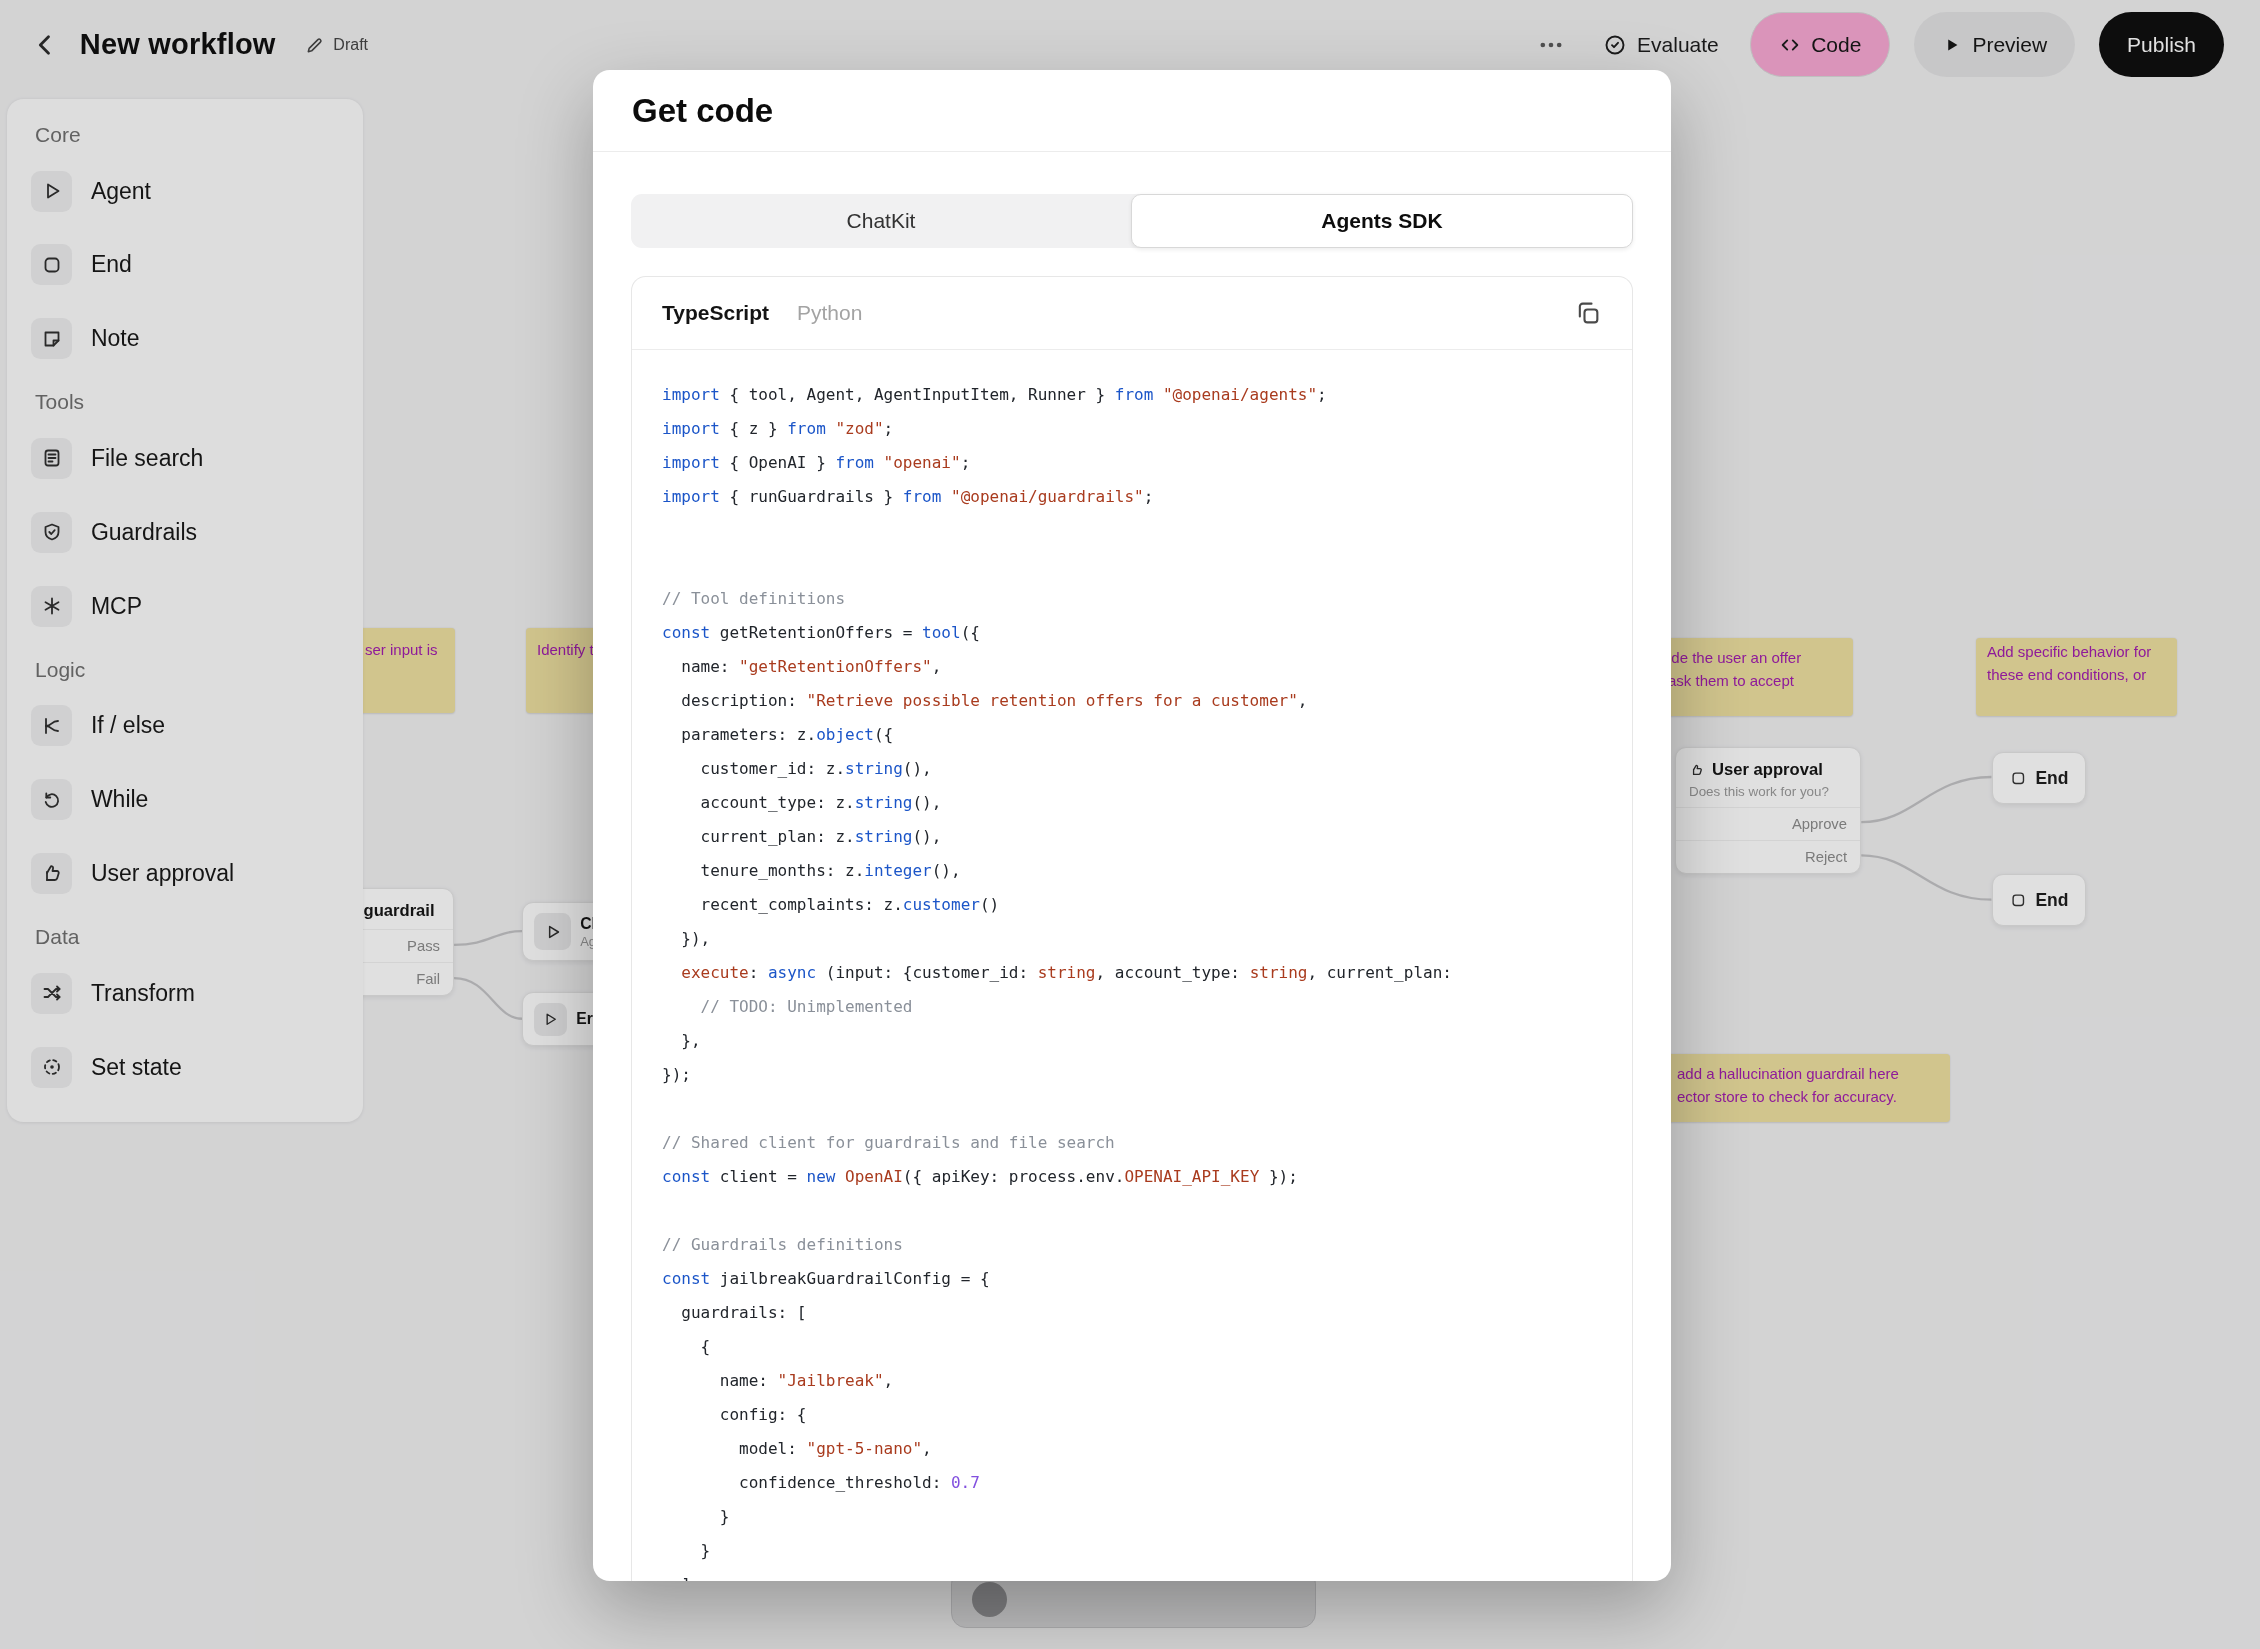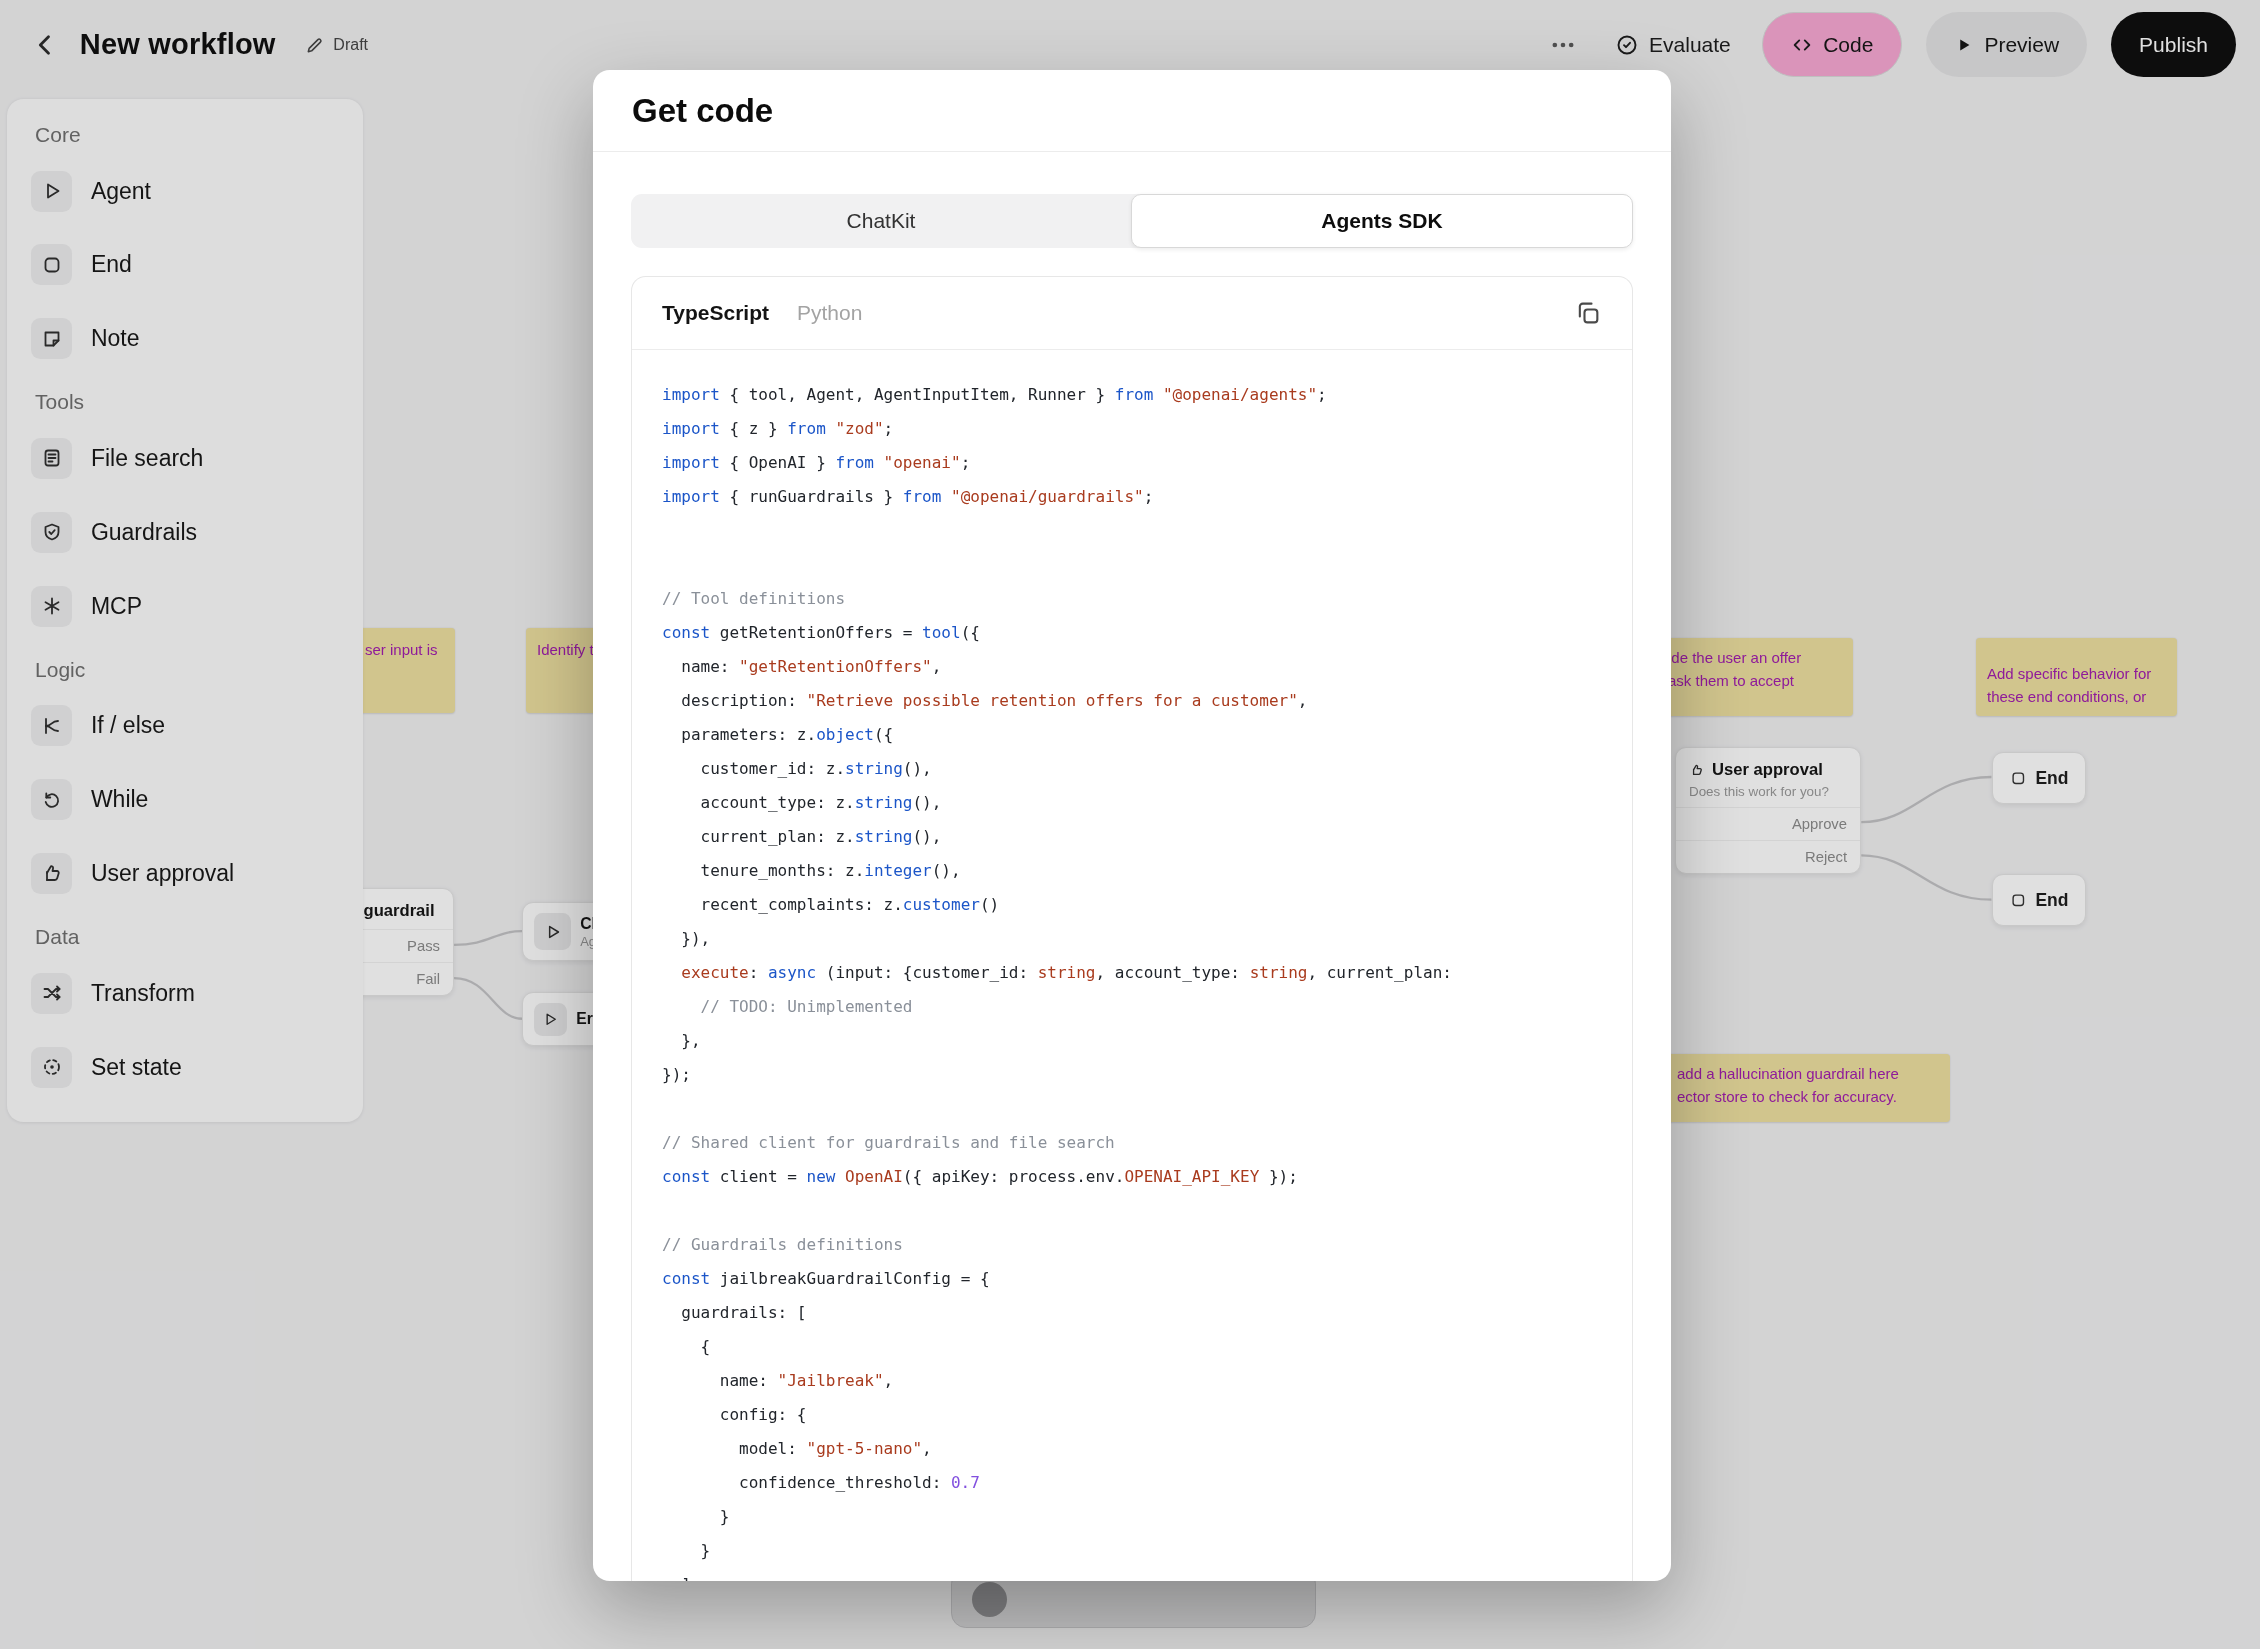--- a/index.html
+++ b/index.html
@@ -19,21 +19,21 @@
   .node-row{height:33px;display:flex;align-items:center;justify-content:flex-end;padding:0 13px;font-size:14.8px;color:#8b8b8b;border-top:0.9px solid #f0f0f0;}
   .end-node{position:absolute;background:#fff;border:0.9px solid #e4e4e4;border-radius:11px;display:flex;align-items:center;gap:9.2px;padding:0 16.6px;height:52px;font-size:17.5px;font-weight:600;color:#1c1c1c;box-shadow:0 1.8px 5.5px rgba(0,0,0,.07);}
   .frag{display:flex;align-items:center;gap:9.2px;padding:0 11px;overflow:hidden;}
   .mini-box{width:37px;height:37px;border-radius:8.3px;background:#ebebec;display:flex;align-items:center;justify-content:center;flex:none;}
   .frag-t1{font-size:15.7px;color:#151515;font-weight:600;display:block;line-height:1.25;white-space:nowrap;}
   .frag-t2{font-size:13px;color:#9b9b9b;display:block;white-space:nowrap;}
   #bottom-toolbar{position:absolute;left:951px;top:1569px;width:365px;height:59px;background:#d8d8d9;border:0.9px solid #c5c5c7;border-radius:14.8px;}
   #bottom-toolbar .knob{position:absolute;left:20px;top:12px;width:35px;height:35px;border-radius:50%;background:#8f8f91;}
 
   
-  #topbar{position:absolute;top:0;left:0;right:0;height:89px;display:flex;align-items:center;padding:0 24px;z-index:20;}
+  #topbar{position:absolute;top:0;left:0;right:12px;height:89px;display:flex;align-items:center;padding:0 24px;z-index:20;}
   .back-btn{width:41px;height:41px;display:flex;align-items:center;justify-content:center;border-radius:7.4px;cursor:pointer;}
   .tb-title{font-size:29px;font-weight:700;color:#0e0e0e;margin-left:14.8px;letter-spacing:0.2px;}
   .draft{display:flex;align-items:center;gap:8.3px;margin-left:29.5px;color:#454545;font-size:16px;font-weight:500;}
   .tb-right{margin-left:auto;display:flex;align-items:center;gap:24px;}
   .more-btn{width:42px;height:42px;display:flex;align-items:center;justify-content:center;border-radius:9.2px;cursor:pointer;}
   .evaluate-btn{display:flex;align-items:center;gap:10px;font-size:21px;color:#1c1c1c;font-weight:500;cursor:pointer;padding:0 7.4px;}
   .pill{height:65px;border-radius:922px;display:flex;align-items:center;gap:10px;padding:0 28px;font-size:21px;font-weight:500;color:#151515;cursor:pointer;}
   .pill.code{background:#f9a8d4;border:0.9px solid #d9d9d9;}
   .pill.preview{background:#e3e3e4;}
   .pill.publish{background:#0d0d0d;color:#fff;}
@@ -87,21 +87,21 @@
 
   <div class="sticky" style="left:526px;top:628px;width:175px;height:85px;">
     <div class="sticky-line">Identify t</div>
   </div>
 
   <div class="sticky" style="left:1657px;top:638px;width:196px;height:78px;padding:9.2px 11px;">
     <div class="sticky-line">ide the user an offer</div>
     <div class="sticky-line">ask them to accept</div>
   </div>
 
-  <div class="sticky" style="left:1976px;top:638px;width:201px;height:78px;padding:25px 11px;">
+  <div class="sticky" style="left:1976px;top:638px;width:201px;height:78px;padding:3px 11px;">
     <div class="sticky-line">Add specific behavior for</div>
     <div class="sticky-line">these end conditions, or</div>
   </div>
 
   <div class="sticky" style="left:1657px;top:1054px;width:293px;height:68px;padding:9.2px 11px 9.2px 20px;">
     <div class="sticky-line">add a hallucination guardrail here</div>
     <div class="sticky-line">ector store to check for accuracy.</div>
   </div>
 
   <div class="node" style="left:1675px;top:747px;width:186px;">

